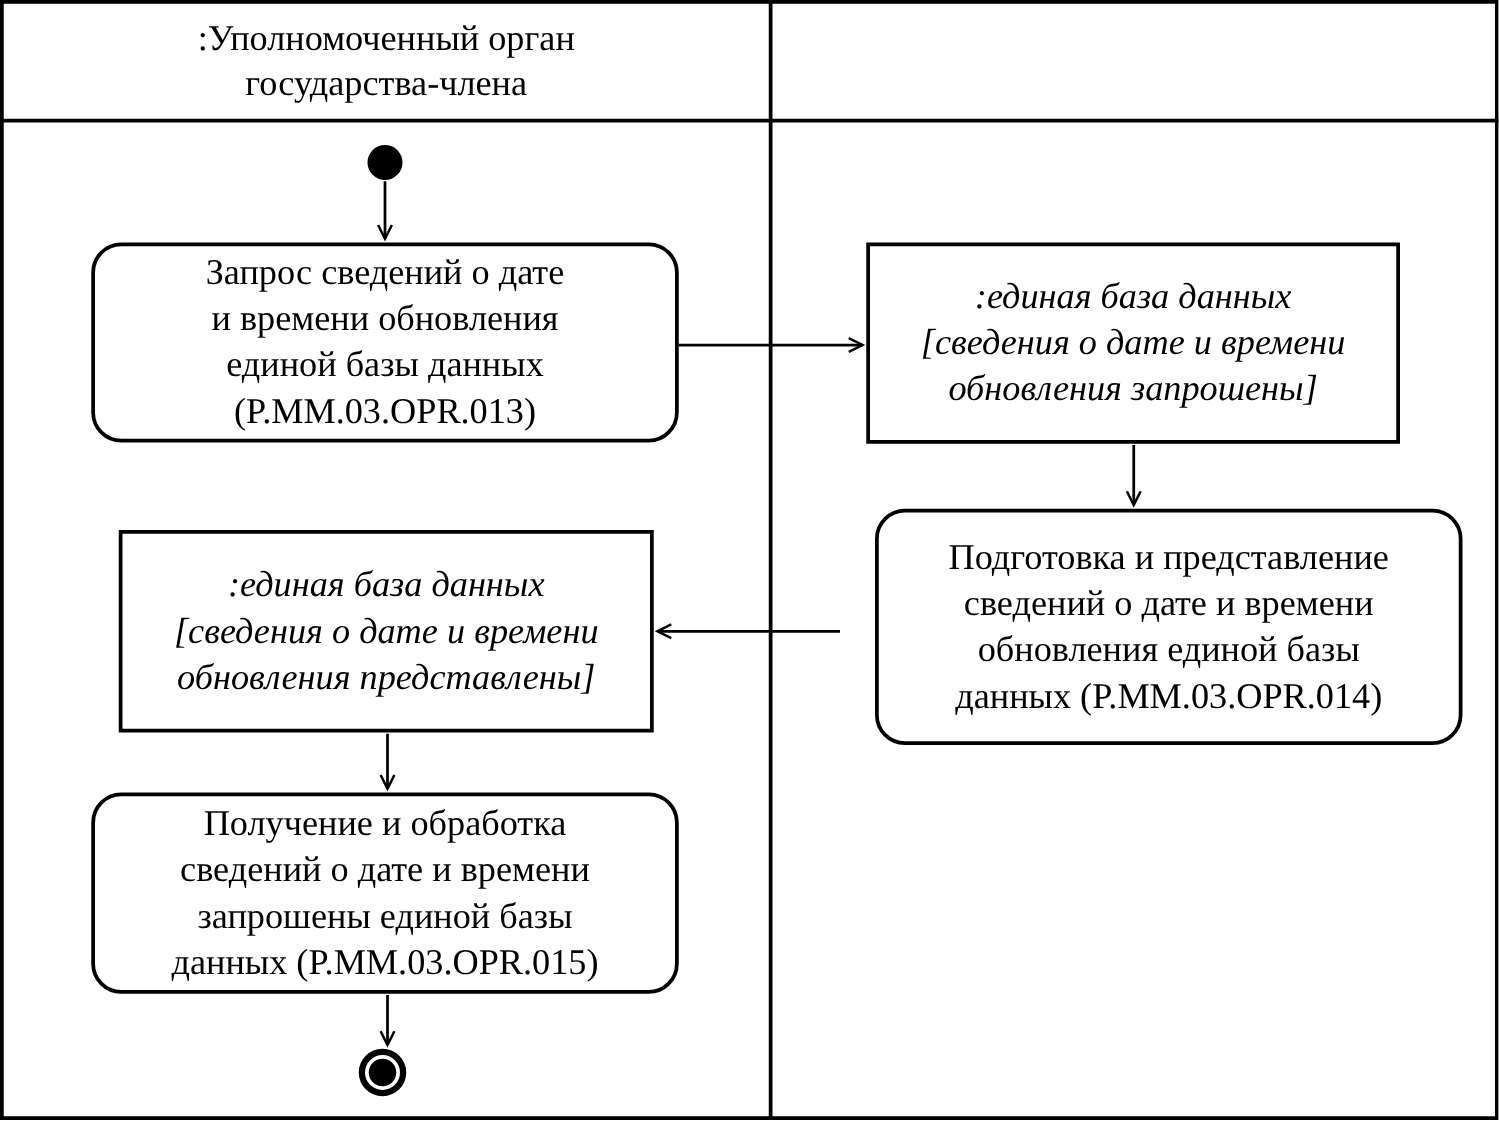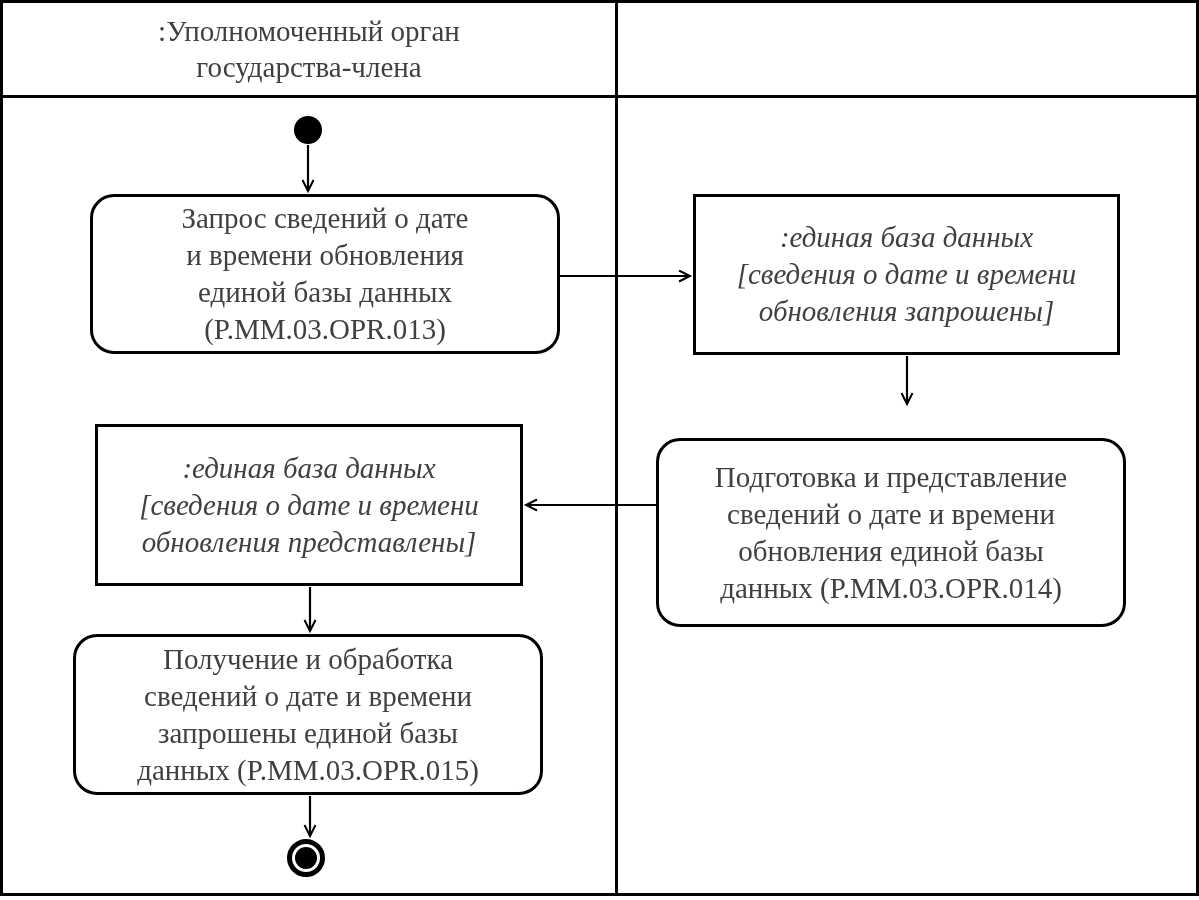--- a/index.html
+++ b/index.html
@@ -6,21 +6,21 @@
     margin: 0;
     padding: 0;
     background: #ffffff;
   }
   .canvas {
     position: relative;
     width: 1199px;
     height: 896px;
     background: #ffffff;
     font-family: "Liberation Serif", "DejaVu Serif", serif;
-    color: #404040;
+    color: #000000;
     overflow: hidden;
   }
   .outer-frame {
     position: absolute;
     inset: 0;
     border: 3px solid #000;
     pointer-events: none;
     box-sizing: border-box;
   }
   .lane-divider {
@@ -58,23 +58,23 @@
     align-items: center;
     justify-content: center;
     text-align: center;
     font-size: 29px;
     line-height: 37px;
     white-space: pre-line;
   }
   .activity { border-radius: 24px; }
   .object   { border-radius: 0; font-style: italic; }
 
-  .act-request  { left: 90px;  top: 194px; width: 470px; height: 160px; }
+  .act-request  { left: 73px;  top: 194px; width: 470px; height: 160px; }
   .obj-requested{ left: 693px; top: 194px; width: 427px; height: 161px; }
-  .act-prepare  { left: 656px; top: 407px; width: 470px; height: 189px; margin-top: 31px; }
+  .act-prepare  { left: 700px; top: 407px; width: 470px; height: 189px; }
   .obj-provided { left: 95px;  top: 424px; width: 428px; height: 162px; }
   .act-receive  { left: 73px;  top: 634px; width: 470px; height: 161px; }
 
   .initial-node {
     position: absolute;
     left: 294px; top: 116px;
     width: 28px; height: 28px;
     background: #000;
     border-radius: 50%;
   }

